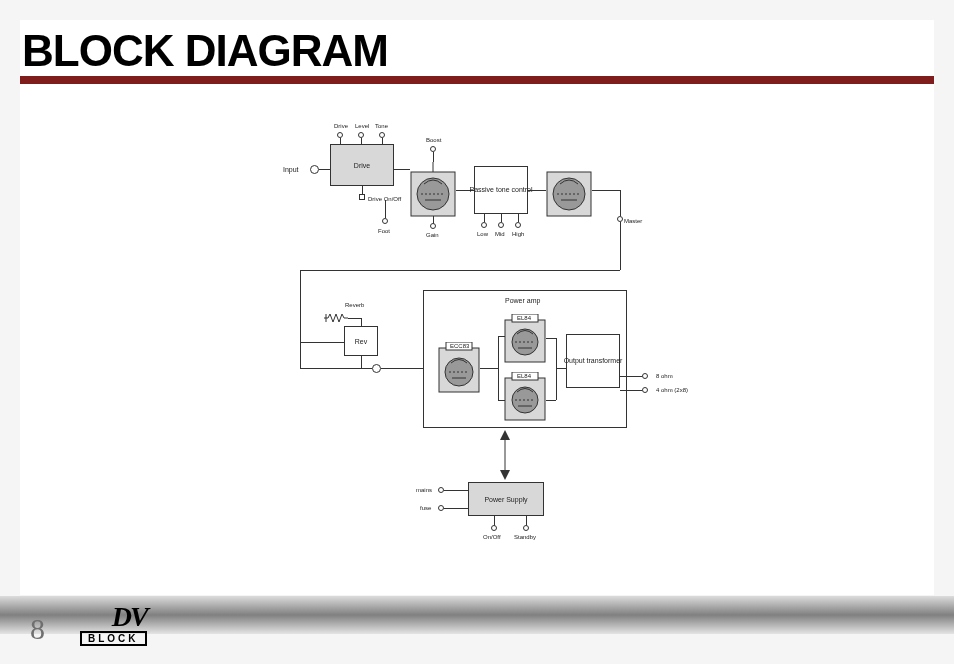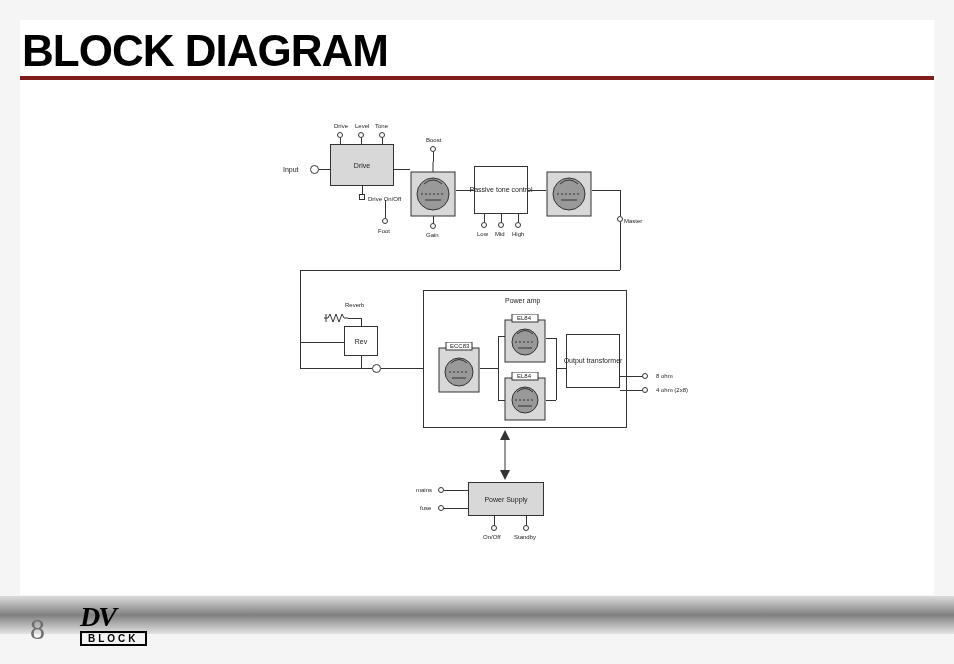--- a/index.html
+++ b/index.html
@@ -6,42 +6,42 @@
   html, body { width: 954px; height: 664px; background: #fff; font-family: Arial, Helvetica, sans-serif; }
   .page { position: relative; width: 954px; height: 664px; background: #f5f5f5; }
   .content { position: absolute; left: 20px; top: 20px; width: 914px; height: 575px; background: #fff; }
   .title {
     font-family: "Arial Narrow", Arial, sans-serif;
     font-stretch: condensed;
     font-weight: 700;
     font-size: 44px;
     letter-spacing: -1px;
     padding: 6px 0 0 2px;
-    border-bottom: 4px solid #7f1d1d;
+    border-bottom: 8px solid #7f1d1d;
     width: 100%;
   }
   .diagram { position: absolute; left: 260px; top: 100px; width: 640px; height: 440px; }
   .abs { position: absolute; }
   .lbl { font-size: 7px; color: #222; white-space: nowrap; }
   .lbl-sm { font-size: 6px; }
   .box { border: 1px solid #333; background: #fff; display: flex; align-items: center; justify-content: center; text-align: center; }
   .box-grey { background: #d8d8d8; }
   .knob { width: 6px; height: 6px; border: 1px solid #333; border-radius: 50%; background: #fff; }
   .knob-lg { width: 9px; height: 9px; border: 1px solid #333; border-radius: 50%; background: #fff; }
   .line-h { border-top: 1px solid #333; }
   .line-v { border-left: 1px solid #333; }
   .footer-band {
     position: absolute;
     left: 0; bottom: 30px;
     width: 954px; height: 38px;
     background: linear-gradient(to bottom, #dcdcdc 0%, #808080 50%, #e4e4e4 100%);
   }
   .page-num { position: absolute; left: 30px; bottom: 18px; font-size: 30px; color: #6f6f6f; font-family: Georgia, serif; }
   .logo { position: absolute; left: 80px; bottom: 18px; }
-  .logo-top { font-family: Georgia, serif; font-weight: 900; font-style: italic; font-size: 28px; color: #000; line-height: 0.8; letter-spacing: -2px; }
+  .logo-top { font-family: Georgia, serif; font-weight: 900; font-style: italic; font-size: 28px; color: #000; line-height: 0.8; letter-spacing: -2px; text-align: right; }
   .logo-bot { font-family: Arial, sans-serif; font-weight: 900; font-size: 10px; letter-spacing: 3px; color: #000; border: 2px solid #000; padding: 0 6px; display: inline-block; margin-top: -2px; }
   .tube-svg { display: block; }
 </style>
 </head>
 <body>
 
 <div class="page">
   <div class="content">
     <h1 class="title">BLOCK DIAGRAM</h1>
 

